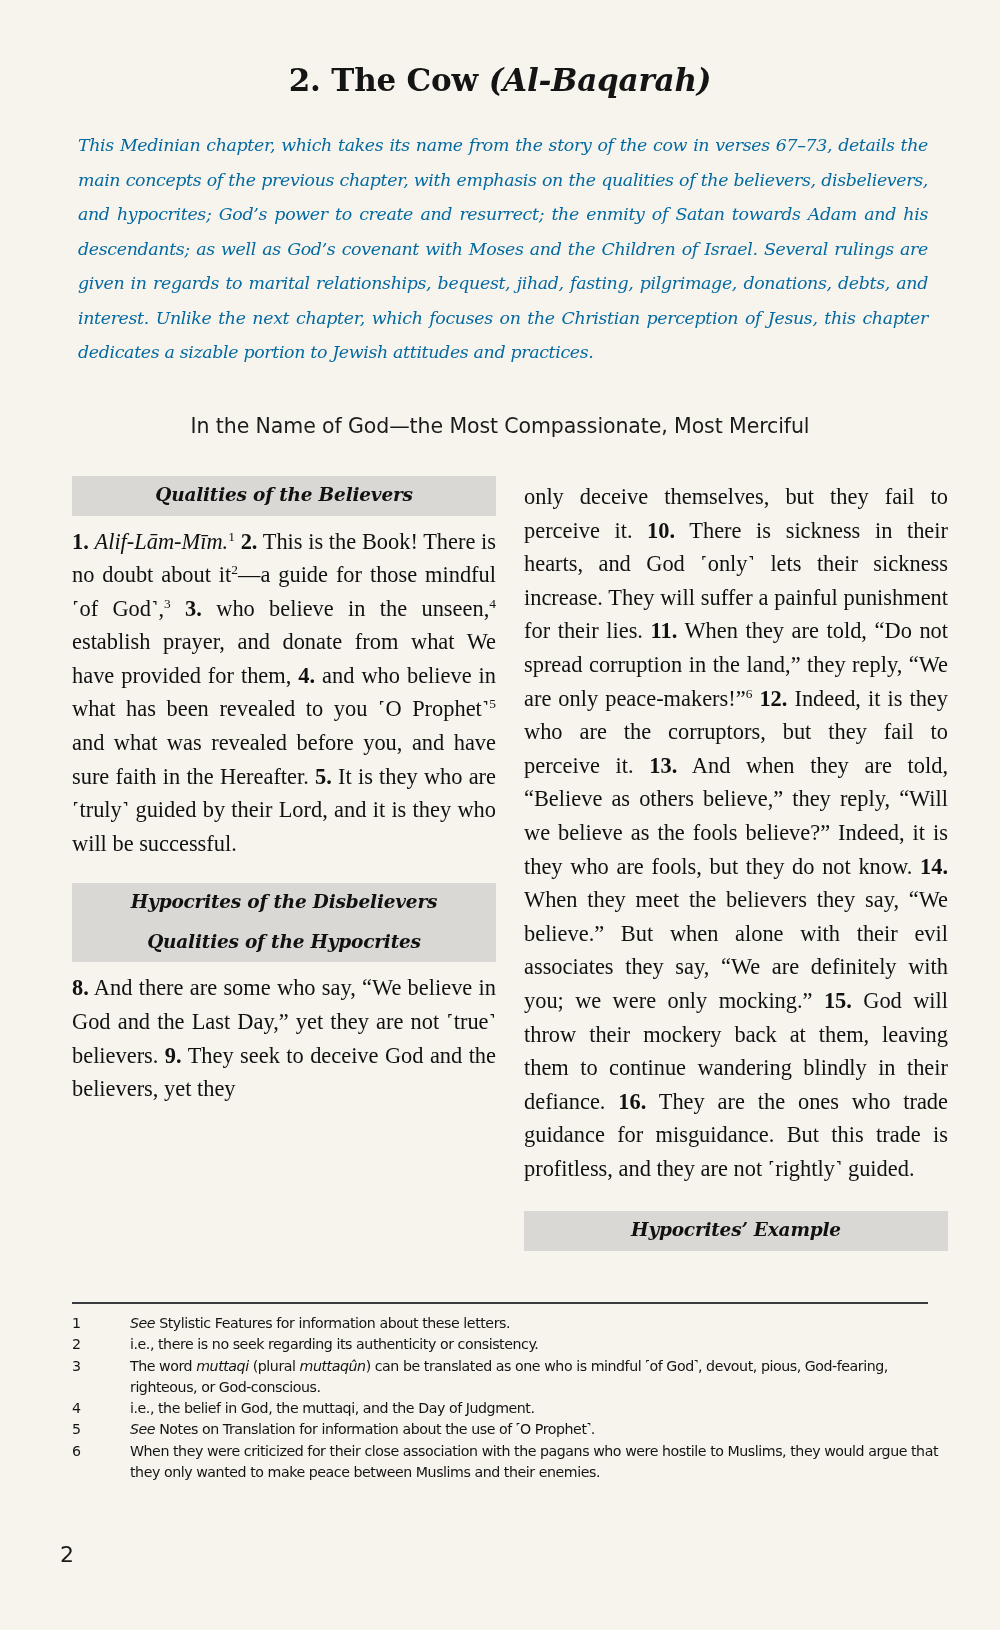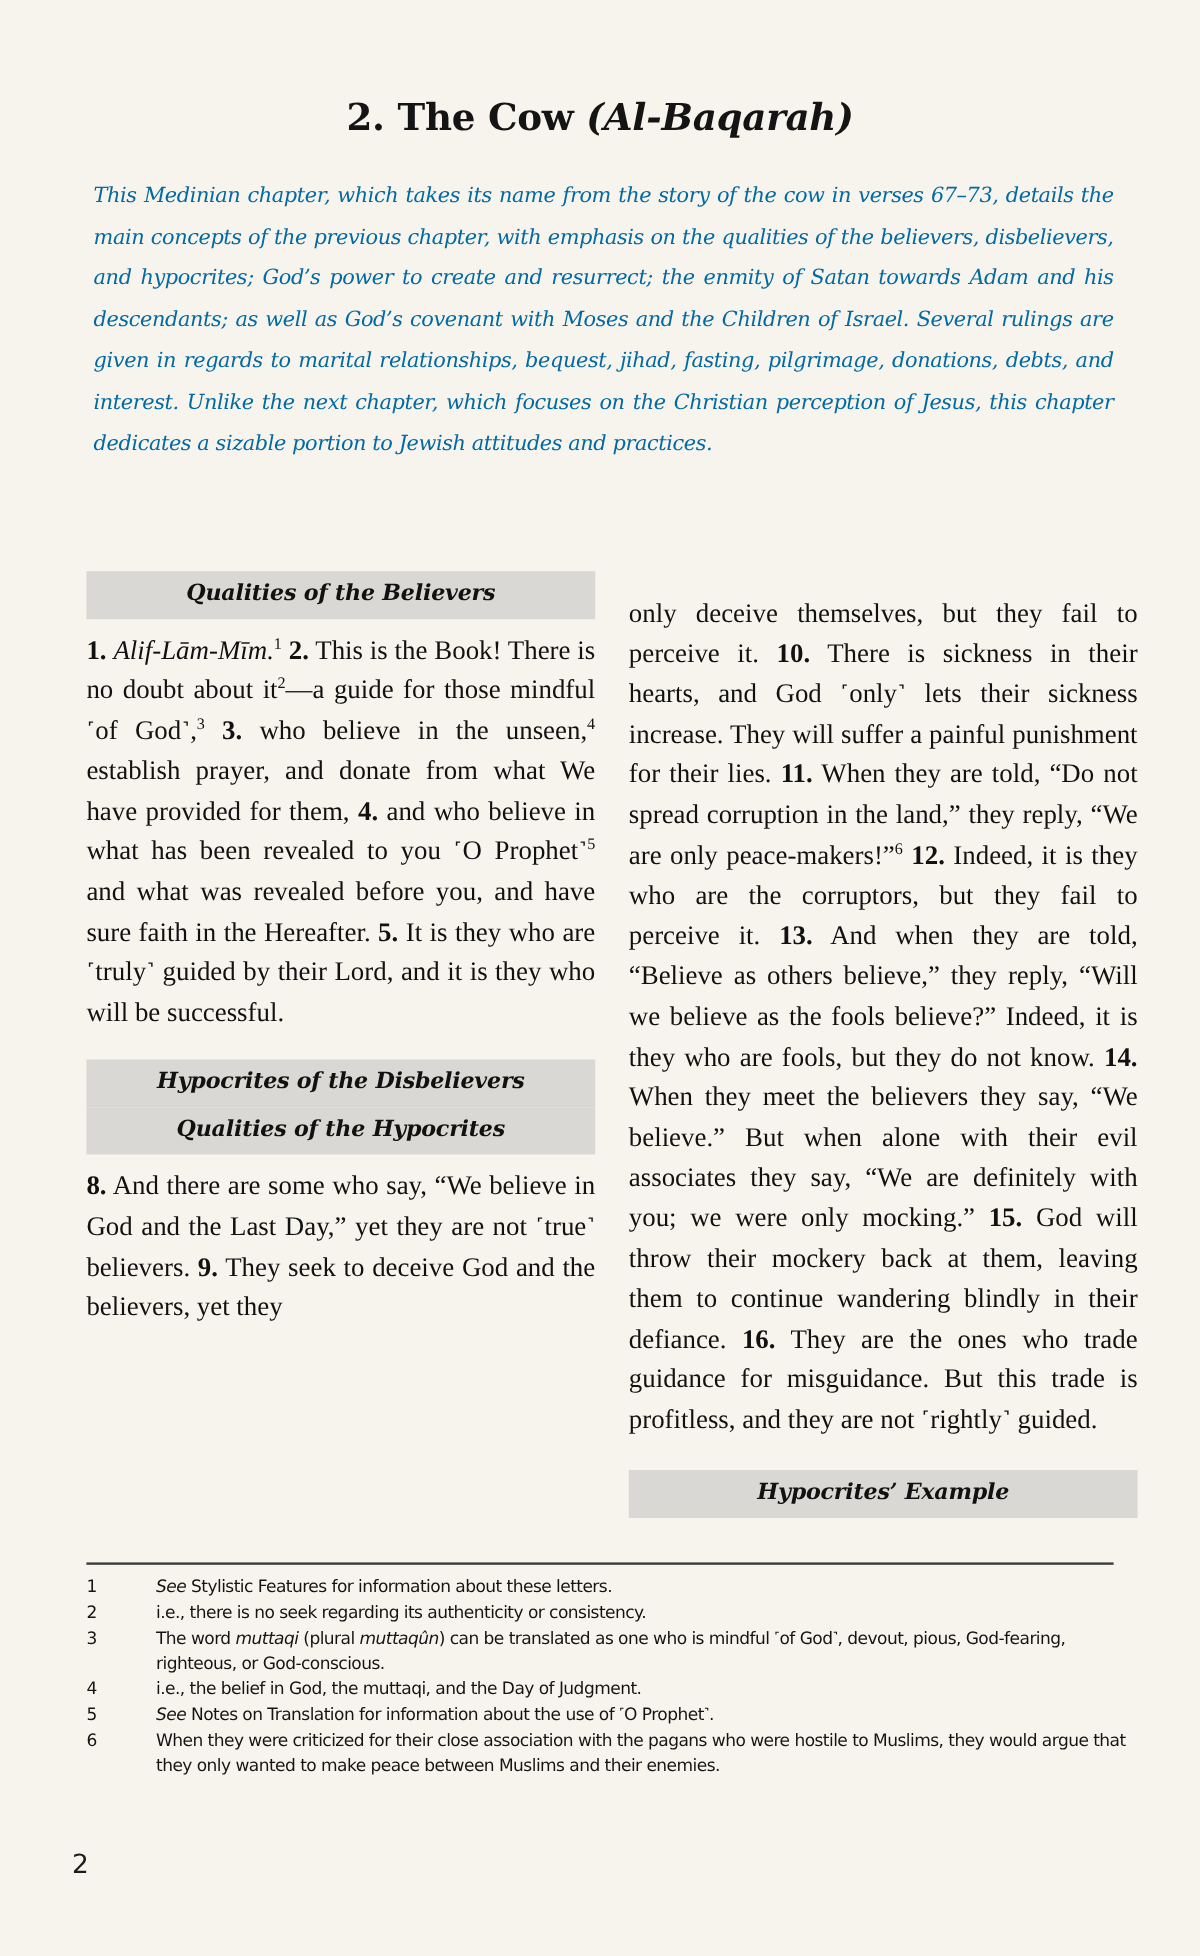--- a/index.html
+++ b/index.html
@@ -23,21 +23,21 @@
   }
 
   
   .chapter-title {
     text-align: center;
     font-family: "DejaVu Serif", serif;
     font-weight: bold;
     font-size: 31px;
     letter-spacing: -0.2px;
     margin: 0;
-    padding-top: 80px;
+    padding-top: 62px;
     color: #141414;
   }
   .chapter-title .arabic-name {
     font-style: italic;
   }
 
   
   .intro {
     margin: 30px 72px 0 78px;
     font-family: "DejaVu Serif", serif;
@@ -89,21 +89,21 @@
   .verses {
     font-family: "Liberation Serif", serif;
     font-size: 22.4px;
     line-height: 33.6px;
     text-align: justify;
     text-align-last: left;
     color: #111;
     margin: 9px 0 0 0;
     hyphens: manual;
   }
-  .verses.tight { margin-top: 18px; }
+  .verses.tight { margin-top: 4px; }
   .verses b { font-weight: bold; }
   .verses i { font-style: italic; }
   .verses sup {
     font-size: 0.6em;
     vertical-align: super;
     line-height: 0;
   }
 
   .gap-after { margin-bottom: 23px; }
   .gap-after-2 { margin-bottom: 26px; }
@@ -156,20 +156,21 @@
 <div class="page">
 
   <h1 class="chapter-title">
     <span>2.</span>
     <span>The Cow</span>
     <span class="arabic-name">(Al-Baqarah)</span>
   </h1>
 
   <p class="intro">This Medinian chapter, which takes its name from the story of the cow in verses 67–73, details the main concepts of the previous chapter, with emphasis on the qualities of the believers, disbelievers, and hypocrites; God’s power to create and resurrect; the enmity of Satan towards Adam and his descendants; as well as God’s covenant with Moses and the Children of Israel. Several rulings are given in regards to marital relationships, bequest, jihad, fasting, pilgrimage, donations, debts, and interest. Unlike the next chapter, which focuses on the Christian perception of Jesus, this chapter dedicates a sizable portion to Jewish attitudes and practices.</p>
 
+  <div class="basmala">In the Name of God—the Most Compassionate, Most Merciful</div>
 
   <div class="columns">
 
     <div class="col">
 
       <div class="section-head">Qualities of the Believers</div>
       <p class="verses gap-after"><b>1.</b> <i>Alif-Lām-Mīm.</i><sup>1</sup> <b>2.</b> This is the Book! There is no doubt about it<sup>2</sup>—a guide for those mindful ˹of God˺,<sup>3</sup> <b>3.</b> who believe in the unseen,<sup>4</sup> establish prayer, and donate from what We have provided for them, <b>4.</b> and who believe in what has been revealed to you ˹O Prophet˺<sup>5</sup> and what was revealed before you, and have sure faith in the Hereafter. <b>5.</b> It is they who are ˹truly˺ guided by their Lord, and it is they who will be successful.</p>
 
       <div class="section-head">Hypocrites of the Disbelievers</div>
 

